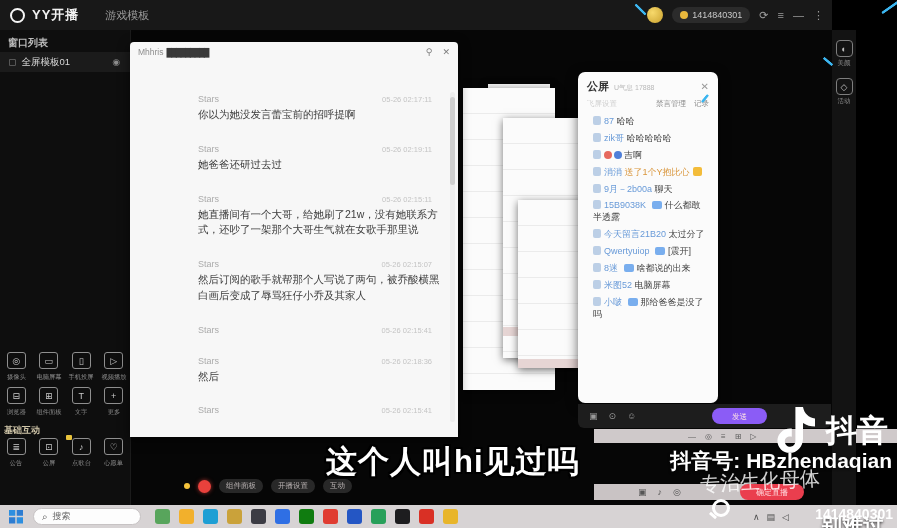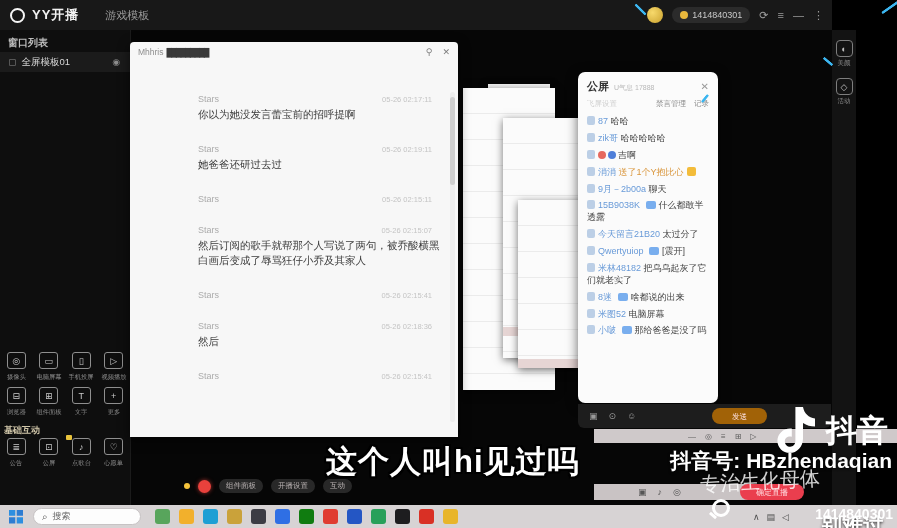--- a/index.html
+++ b/index.html
@@ -67,35 +67,35 @@
   
   #panel{left:578px;top:72px;width:140px;height:331px;background:#fbfbfb;border-radius:7px;
          box-shadow:0 3px 12px rgba(0,0,0,.6);overflow:hidden;}
   #pn-head{display:flex;align-items:baseline;padding:7px 9px 2px 9px;}
   #pn-title{font-size:11px;font-weight:bold;color:#333;}
   #pn-sub{font-size:7px;color:#b8b8b8;margin-left:5px;}
   #pn-close{margin-left:auto;color:#999;font-size:10px;}
   #pn-tabs{display:flex;align-items:center;padding:3px 9px;gap:8px;}
   .pn-tab{font-size:7.5px;color:#8c8c8c;}
   .pn-tab.ghosted{color:#cfcfcf;margin-right:auto;}
-  #panel-list{padding:4px 9px 0 9px;}
+  #panel-list{padding:4px 9px 0 15px;}
   .pmsg{font-size:9px;line-height:1.32;margin-bottom:5px;color:#444;}
   .pbadge{display:inline-block;width:8px;height:9px;background:#bccfe6;border-radius:2px;margin-right:3px;vertical-align:-1px;}
   .pname{color:#689ad8;}
   .pmedal{display:inline-block;width:10px;height:8px;background:#79aeee;border-radius:2px;margin:0 3px;vertical-align:-1px;}
   .pdot{display:inline-block;width:8px;height:8px;border-radius:50%;margin-right:2px;vertical-align:-1px;}
   .pdot.r{background:#e6695e;} .pdot.b{background:#4f7fd9;}
   .ptext{color:#444;}
   .ptext.gift{color:#d9953a;}
   .ptext.gift::after{content:"";display:inline-block;width:9px;height:9px;background:#f3bc3a;border-radius:2px;margin-left:3px;vertical-align:-1px;}
 
   
   #inputbar{left:578px;top:404px;width:253px;height:24px;background:#1d1d1d;border-radius:0 0 6px 6px;display:flex;align-items:center;}
   #inputbar .ib-ic{color:#9a9a9a;font-size:9px;margin-left:11px;}
-  #send-btn{position:absolute;left:134px;top:4px;width:55px;height:16px;background:#a16207;border:none;border-radius:9px;
+  #send-btn{position:absolute;left:134px;top:4px;width:55px;height:16px;background:#8b5cf6;border:none;border-radius:9px;
             color:#ffe3e5;font-size:7.5px;line-height:16px;text-align:center;}
   #strip1{left:594px;top:429px;width:303px;height:14px;background:#cfc9ca;display:flex;align-items:center;gap:9px;padding-left:94px;box-sizing:border-box;}
   #strip1 span{font-size:8px;color:#5a5a5a;}
   #strip2{left:594px;top:484px;width:181px;height:16px;background:#c9c3c4;display:flex;align-items:center;gap:11px;padding-left:44px;box-sizing:border-box;}
   #strip2 span{font-size:9px;color:#555;}
   #live-btn{left:740px;top:484px;width:64px;height:16px;background:#ea3e4e;border:none;border-radius:8px;
             color:#ffd4d8;font-size:8px;text-align:center;line-height:16px;}
 
   
   #rail{left:832px;top:30px;width:24px;height:475px;background:#131313;}
@@ -253,20 +253,21 @@
           <span class="mn">Stars</span>
           <span class="mt">05-26 02:19:11</span>
         </div>
         <div class="mb">她爸爸还研过去过</div>
       </div>
       <div class="msg">
         <div class="mh">
           <span class="mn">Stars</span>
           <span class="mt">05-26 02:15:11</span>
         </div>
+        <div class="mb">她直播间有一个大哥，给她刷了21w，没有她联系方式，还吵了一架那个大哥生气就在女歌手那里说</div>
       </div>
       <div class="msg">
         <div class="mh">
           <span class="mn">Stars</span>
           <span class="mt">05-26 02:15:07</span>
         </div>
         <div class="mb">然后订阅的歌手就帮那个人写说了两句，被乔酸横黑白画后变成了辱骂狂仔小乔及其家人</div>
       </div>
       <div class="msg">
         <div class="mh">
@@ -305,21 +306,20 @@
   </div>
   <div id="panel-list">
       <div class="pmsg"><span class="pbadge"></span><span class="pname">87 </span><span class="ptext">哈哈</span></div>
       <div class="pmsg"><span class="pbadge"></span><span class="pname">zik哥 </span><span class="ptext">哈哈哈哈哈</span></div>
       <div class="pmsg"><span class="pbadge"></span><span class="pdot r"></span><span class="pdot b"></span><span class="ptext">吉啊</span></div>
       <div class="pmsg"><span class="pbadge"></span><span class="pname">消消 </span><span class="ptext gift">送了1个Y抱比心</span></div>
       <div class="pmsg"><span class="pbadge"></span><span class="pname">9月－2b00a </span><span class="ptext">聊天</span></div>
       <div class="pmsg"><span class="pbadge"></span><span class="pname">15B9038K </span><span class="pmedal"></span><span class="ptext">什么都敢半透露</span></div>
       <div class="pmsg"><span class="pbadge"></span><span class="pname">今天留言21B20 </span><span class="ptext">太过分了</span></div>
       <div class="pmsg"><span class="pbadge"></span><span class="pname">Qwertyuiop </span><span class="pmedal"></span><span class="ptext">[震开]</span></div>
-      <div class="pmsg"><span class="pbadge"></span><span class="pname">米林48182 </span><span class="ptext">把乌乌起灰了它们就老实了</span></div>
       <div class="pmsg"><span class="pbadge"></span><span class="pname">8迷 </span><span class="pmedal"></span><span class="ptext">啥都说的出来</span></div>
       <div class="pmsg"><span class="pbadge"></span><span class="pname">米图52 </span><span class="ptext">电脑屏幕</span></div>
       <div class="pmsg"><span class="pbadge"></span><span class="pname">小啵 </span><span class="pmedal"></span><span class="ptext">那给爸爸是没了吗</span></div>
     </div>
 </div>
 
 <div id="inputbar" class="abs">
   <span class="ib-ic">▣</span>
   <span class="ib-ic">⊙</span>
   <span class="ib-ic">☺</span>

